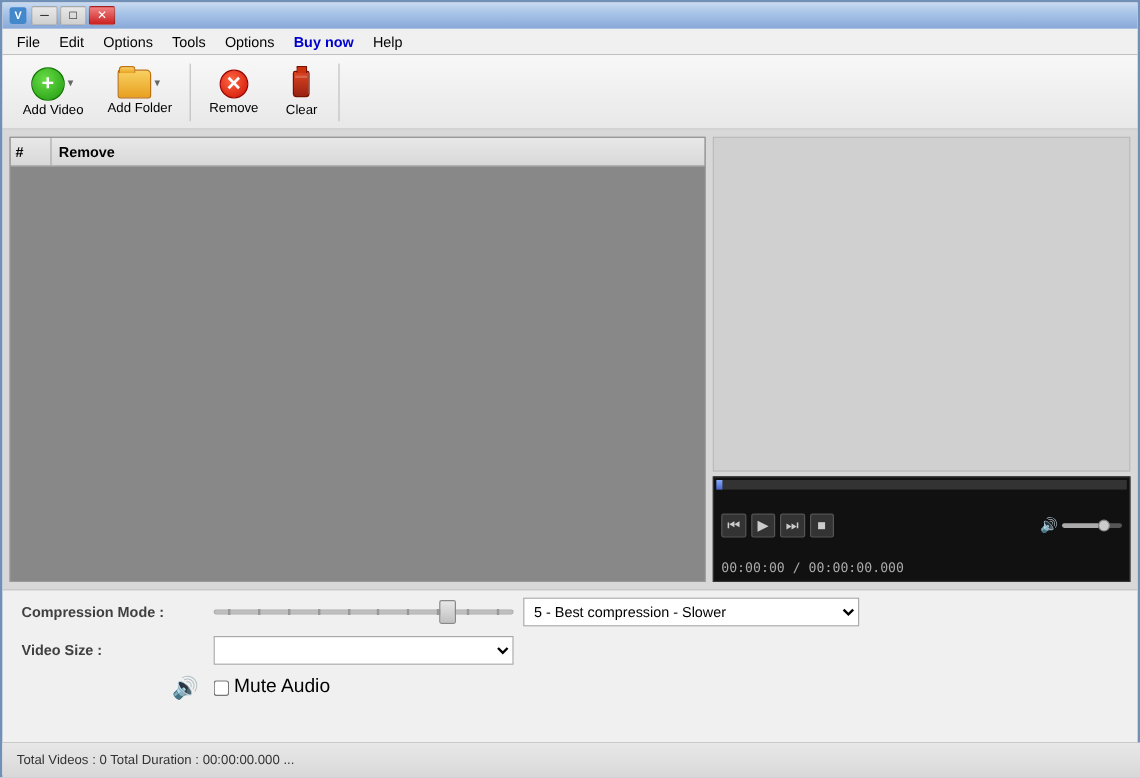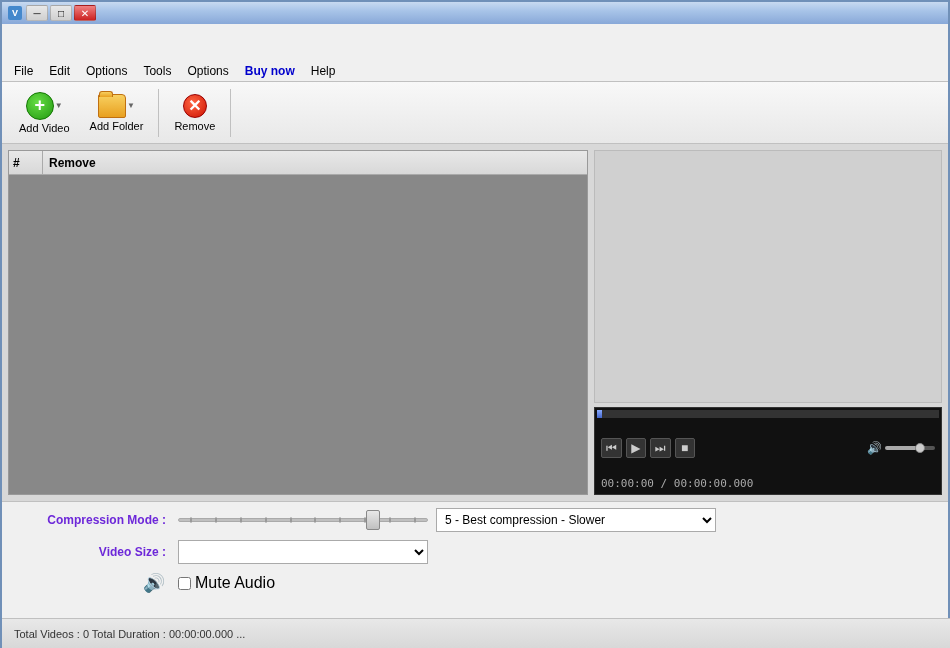--- a/index.html
+++ b/index.html
@@ -49,21 +49,20 @@
     .titlebar-btn.close { background: linear-gradient(to bottom, #f08080, #cc2222); color: white; }
 
     
     #menubar {
       background: #f0f0f0;
       height: 22px;
       display: flex;
       align-items: center;
       border-bottom: 1px solid #c0c0c0;
       padding: 0 4px;
-      margin-top: 36px;
     }
     .menu-item {
       padding: 2px 8px;
       font-size: 12px;
       cursor: pointer;
       color: #000;
     }
     .menu-item.buynow { font-weight: bold; color: #0000cc; }
 
     
@@ -262,23 +261,23 @@
       height: calc(648px - 22px - 22px - 62px - 30px - 310px);
       min-height: 95px;
     }
     .control-row {
       display: flex;
       align-items: center;
       margin-bottom: 8px;
     }
     .control-label {
       font-weight: bold;
-      color: #6d28d9;
+      color: #404040;
       width: 160px;
-      text-align: right;
+      text-align: left;
       padding-right: 12px;
       font-size: 12px;
     }
     .slider-container {
       width: 250px;
       height: 20px;
       display: flex; align-items: center;
       position: relative;
     }
     .slider-track {
@@ -397,20 +396,29 @@
       <div class="btn-with-arrow">
         <div class="icon-folder"></div>
         <span class="dropdown-arrow">▼</span>
       </div>
       <span>Add Folder</span>
     </div>
     <div class="toolbar-separator"></div>
     <div class="toolbar-btn">
       <div class="icon-remove">✕</div>
       <span>Remove</span>
+    </div>
+    <div class="toolbar-btn">
+      <div style="width:28px;height:28px;display:flex;align-items:center;justify-content:center;">
+        <div style="width:14px;height:22px;background:linear-gradient(to bottom,#dd4422,#992211);border-radius:2px 2px 3px 3px;border:1px solid #771100;position:relative;">
+          <div style="position:absolute;top:-5px;left:2px;width:9px;height:6px;background:#cc3311;border-radius:1px 1px 0 0;border:1px solid #771100;border-bottom:none;"></div>
+          <div style="position:absolute;top:3px;left:1px;width:10px;height:2px;background:rgba(255,255,255,0.2);"></div>
+        </div>
+      </div>
+      <span>Clear</span>
     </div>
     <div class="toolbar-separator"></div>
   </div>
 
   <div id="content-area">
     <div id="main">
 
       <div id="video-list-panel">
         <div id="video-list-header">
           <div class="col-hash">

